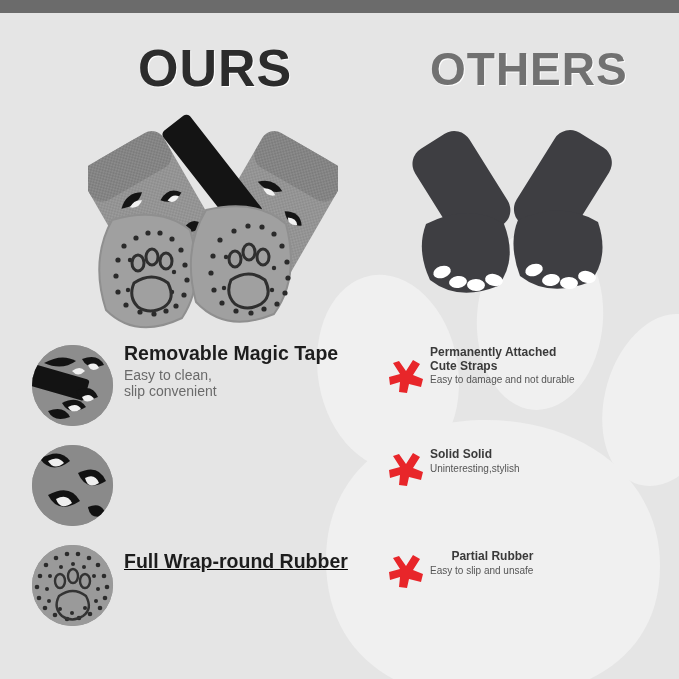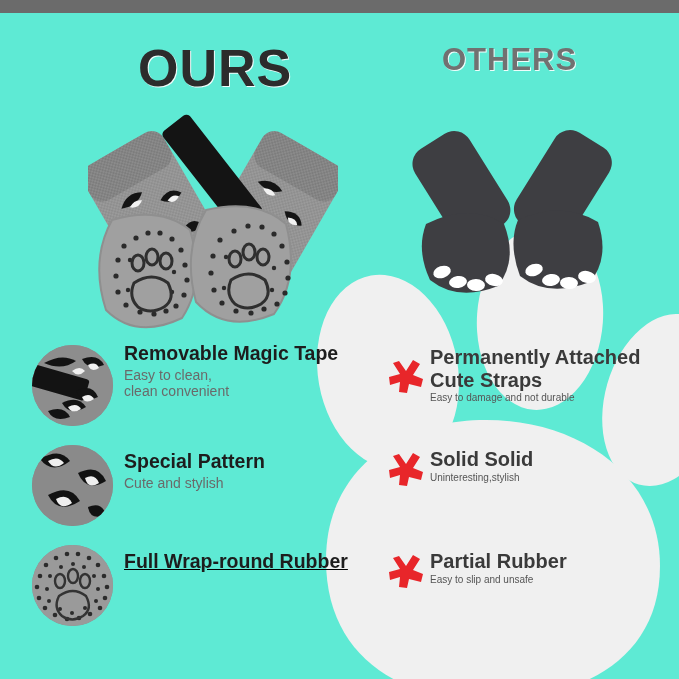--- a/index.html
+++ b/index.html
@@ -8,21 +8,21 @@
     background: #ffffff;
   }
   body {
     font-family: "Liberation Sans", sans-serif;
   }
   .page {
     position: relative;
     width: 679px;
     height: 679px;
     overflow: hidden;
-    background: #5eead4;
+    background: #e5e5e5;
   }
 
   
   .topbar {
     position: absolute;
     left: 0; top: 0;
     width: 679px;
     height: 13px;
     background: #6b6b6b;
   }
@@ -46,24 +46,23 @@
   .heading-ours {
     left: 138px;
     top: 38px;
     font-size: 52px;
     color: #2c2c2c;
     text-shadow: 1px 1px 0 rgba(255,255,255,0.9);
   }
   .heading-others {
     left: 430px;
     top: 42px;
-    font-size: 31px;
+    font-size: 46px;
     color: #717171;
     text-shadow: 1px 1px 0 rgba(255,255,255,0.9);
-    margin-left: 12px;
   }
 
   
   .hero {
     position: absolute;
   }
   .hero-ours {
     left: 88px;
     top: 100px;
     width: 250px;
@@ -138,41 +137,41 @@
     position: absolute;
     left: 0;
     width: 36px;
     height: 34px;
   }
   .right-text {
     position: absolute;
     left: 42px;
   }
   .right-title {
-    font-size: 20px;
+    font-size: 12px;
     font-weight: bold;
     color: #3a3a3a;
     line-height: 1.13;
   }
   .right-title span { display: block; white-space: nowrap; }
   .right-sub {
     font-size: 10px;
     color: #555555;
     line-height: 1.15;
     margin-top: 1px;
     white-space: nowrap;
   }
 
   
   .row-1 .row-right .xmark   { top: 26px; }
   .row-1 .row-right .right-text { top: 12px; }
   .row-2 .row-right .xmark   { top: 19px; }
   .row-2 .row-right .right-text { top: 14px; }
   .row-3 .row-right .xmark   { top: 21px; }
-  .row-3 .row-right .right-text { top: 16px; }
+  .row-3 .row-right .right-text { top: 16px; text-align: right; }
 
   .row-2 .left-text { top: 16px; }
   .row-3 .left-text { top: 16px; text-decoration: underline; }
 </style>
 </head>
 <body>
 
 <div class="page">
 
   <div class="topbar"></div>
@@ -356,21 +355,21 @@
               <path d="M56 20 q8 -4 11 3 q-8 5 -11 -3 Z"></path>
               <path d="M50 52 q8 -5 12 2 q-9 6 -12 -2 Z"></path>
               <path d="M36 62 q9 -5 13 2 q-9 6 -13 -2 Z"></path>
             </g>
           </svg>
         </div>
         <div class="left-text">
           <div class="left-title">Removable Magic Tape</div>
           <div class="left-sub">
             <span>Easy to clean,</span>
-            <span>clean convenient</span>
+            <span>slip convenient</span>
           </div>
         </div>
       </div>
       <div class="row-right">
         <svg class="xmark" viewBox="0 0 36 34">
           <path d="M5 3 L11 1 L18 11 L25 0 L32 4 L25 15 L35 19 L33 27 L21 24 L19 33 L11 32 L12 22 L2 25 L1 17 L12 14 Z" fill="#e8262a"></path>
         </svg>
         <div class="right-text">
           <div class="right-title">
             <span>Permanently Attached</span>
@@ -391,26 +390,20 @@
               <path d="M46 28 q20 -10 28 8 q-20 12 -28 -8 Z"></path>
               <path d="M16 50 q22 -12 32 6 q-22 14 -32 -6 Z"></path>
               <path d="M56 62 q14 -6 18 8 q-16 6 -18 -8 Z"></path>
             </g>
             <g fill="#eeeeee">
               <path d="M16 16 q10 -6 16 2 q-10 8 -16 -2 Z"></path>
               <path d="M53 33 q10 -5 14 5 q-11 7 -14 -5 Z"></path>
               <path d="M24 54 q11 -6 16 4 q-12 8 -16 -4 Z"></path>
             </g>
           </svg>
-        </div>
-        <div class="left-text">
-          <div class="left-title">Special Pattern</div>
-          <div class="left-sub">
-            <span>Cute and stylish</span>
-          </div>
         </div>
       </div>
       <div class="row-right">
         <svg class="xmark" viewBox="0 0 36 34">
           <path d="M5 3 L11 1 L18 11 L25 0 L32 4 L25 15 L35 19 L33 27 L21 24 L19 33 L11 32 L12 22 L2 25 L1 17 L12 14 Z" fill="#e8262a"></path>
         </svg>
         <div class="right-text">
           <div class="right-title">
             <span>Solid Solid</span>
           </div>

